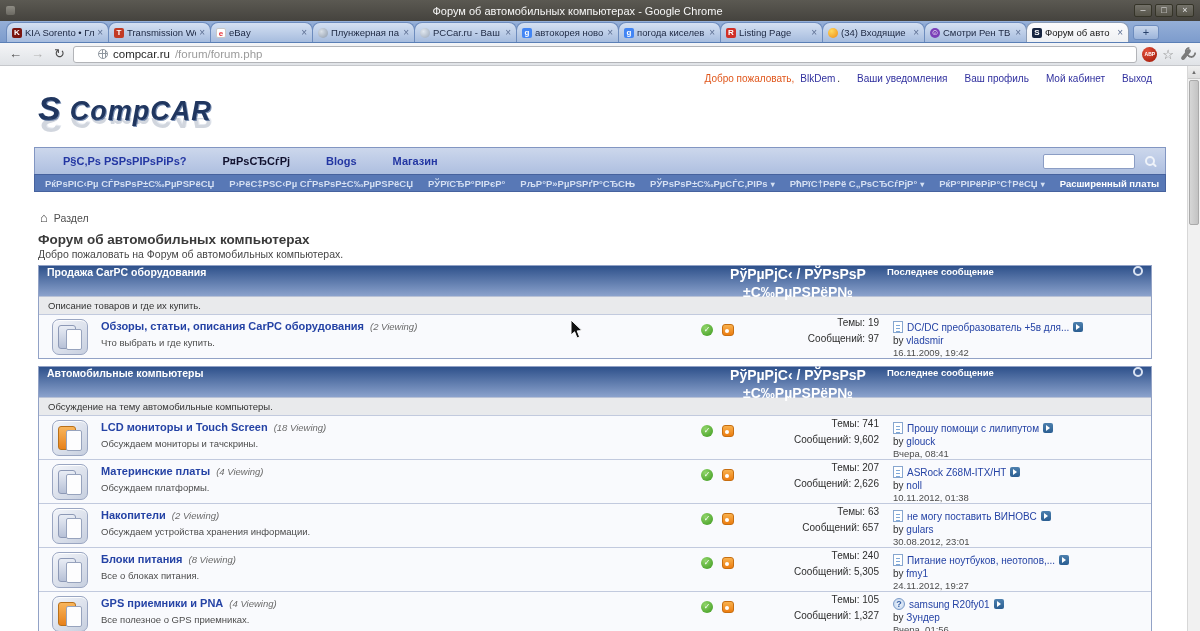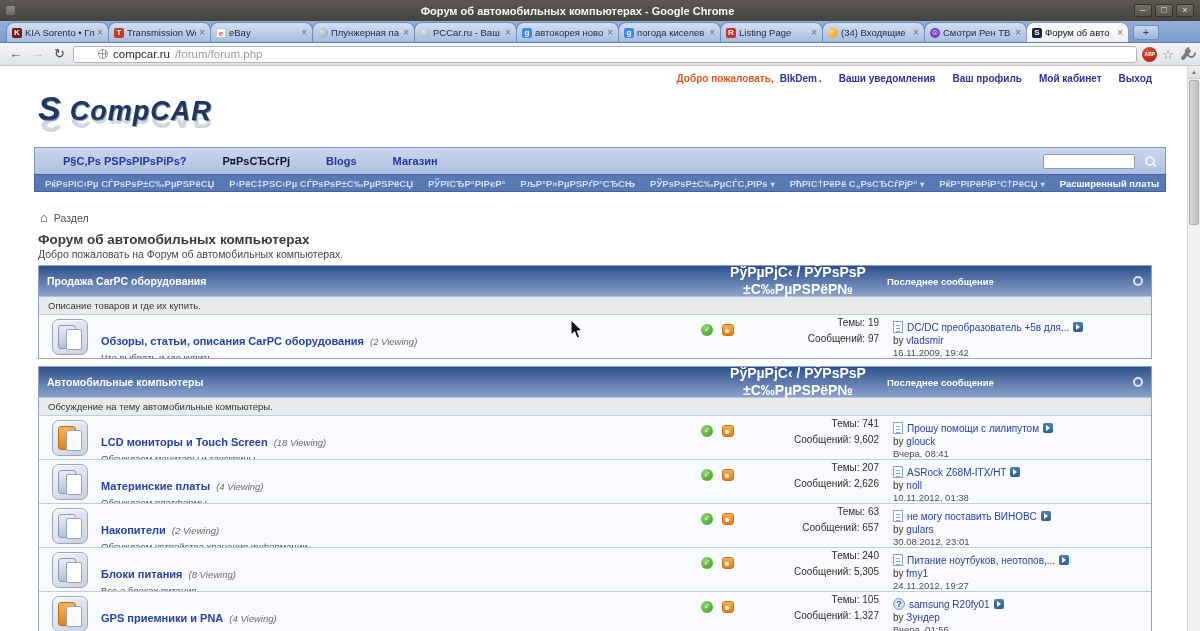--- a/index.html
+++ b/index.html
@@ -3,21 +3,21 @@
 <meta charset="utf-8">
 <style>
   * { margin:0; padding:0; box-sizing:border-box; }
   html,body { width:1200px; height:631px; overflow:hidden; font-family:"Liberation Sans",sans-serif; }
   a { text-decoration:none; cursor:pointer; }
   .screen { position:relative; width:1200px; height:631px; background:#fff; overflow:hidden; }
 
   
   .titlebar { height:21px; background:linear-gradient(#5b5952,#45433e); display:flex; align-items:center; padding:0 6px; }
   .tb-grip { width:9px; height:9px; border-radius:2px; background:linear-gradient(#8e8c84,#6b6962); margin-right:6px; }
-  .tb-title { flex:1; text-align:center; color:#f7f7f7; font-size:11px; font-weight:bold; white-space:nowrap; overflow:hidden; }
+  .tb-title { flex:1; text-align:center; color:#f7f7f7; font-size:11px; font-weight:normal; white-space:nowrap; overflow:hidden; }
   .tb-controls { display:flex; gap:3px; }
   .tb-btn { width:18px; height:13px; background:linear-gradient(#74726a,#565449); border:1px solid #353428; border-radius:2px; color:#e6e6e6; font-size:9px; line-height:11px; text-align:center; }
 
   
   .tabstrip { height:22px; background:linear-gradient(#95afd7,#7d9ccd); border-bottom:1px solid #5a7fb6; display:flex; align-items:flex-end; padding-left:6px; }
   .tab { width:103px; height:20px; margin-right:-1px; border:1px solid #6d8cbe; border-bottom:none; border-radius:8px 8px 0 0; background:linear-gradient(#d4e0f2,#a6bcde); display:flex; align-items:center; padding:0 5px; gap:3px; position:relative; }
   .tab.active { background:linear-gradient(#fcfcfd,#eef0f3); border-color:#8a9bb5; z-index:2; }
   .fav { width:10px; height:10px; border-radius:2px; font-size:8px; line-height:10px; text-align:center; font-weight:bold; flex:0 0 auto; overflow:hidden; }
   .tab-label { flex:1; font-size:9.5px; color:#1b2640; white-space:nowrap; overflow:hidden; }
   .tab.active .tab-label { color:#141414; }
@@ -38,21 +38,21 @@
   .star-icon { color:#858585; font-size:13px; line-height:15px; }
   .wrench-icon { width:4px; height:13px; background:#7b7b7b; border-radius:2px; transform:rotate(40deg); position:relative; margin:0 5px; }
   .wrench-icon::after { content:""; position:absolute; top:-3px; left:-2px; width:8px; height:6px; border-radius:50%; border:2px solid #7b7b7b; border-top-color:transparent; }
 
   
   .page { position:relative; height:565px; background:#fff; overflow:hidden; }
   .vscroll { position:absolute; top:0; right:0; width:13px; height:100%; background:#f1f1f1; border-left:1px solid #d7d7d7; z-index:30; }
   .vs-up { height:13px; background:linear-gradient(#efefef,#dedede); border-bottom:1px solid #c9c9c9; text-align:center; font-size:6px; color:#6e6e6e; line-height:12px; }
   .vs-thumb { position:absolute; top:14px; left:1px; right:1px; height:145px; background:linear-gradient(90deg,#d6d6d6,#c3c3c3); border:1px solid #aaa; border-radius:2px; }
 
-  .userbar { display:flex; justify-content:flex-end; align-items:center; gap:17px; padding:7px 48px 0 0; font-size:10px; font-weight:bold; }
+  .userbar { display:flex; justify-content:flex-end; align-items:center; gap:17px; padding:7px 48px 0 0; font-size:10px; font-weight:normal; }
   .welcome { color:#e0571c; }
   .uname-wrap { margin-left:-11px; }
   .uname { color:#30309e; }
   .udot { color:#333; margin-left:2px; }
   .ulink { color:#30309e; }
 
   .logo { margin:5px 0 0 38px; height:56px; position:relative; overflow:hidden; }
   .logo-line { font-style:italic; font-weight:bold; color:#20365f; text-shadow:1px 1px 0 #7d92b5; letter-spacing:1px; white-space:nowrap; }
   .logo-s { font-size:34px; margin-right:8px; }
   .logo-brand { font-size:27px; }
@@ -74,35 +74,35 @@
 
   .breadcrumb { margin:20px 0 0 40px; font-size:10.5px; color:#4f4f4f; display:flex; align-items:center; gap:6px; height:12px; }
   .home-icon { color:#3d3d3d; font-size:13px; line-height:12px; }
   .breadcrumb a { color:#4f4f4f; }
 
   .page-title { margin:8px 0 0 38px; font-size:13.5px; font-weight:bold; color:#3a3a3a; height:15px; }
   .page-subtitle { margin:1px 0 0 38px; font-size:10.5px; color:#474747; height:13px; }
 
   .cat { margin:4px 48px 0 38px; border:1px solid #92a2c6; }
   .cat + .cat { margin-top:7px; }
-  .cat-header { height:30px; background:linear-gradient(#2e518b,#8ba2cc); display:flex; align-items:center; color:#fff; padding:0 8px; }
+  .cat-header { height:30px; background:linear-gradient(#2e518b,#8ba2cc); display:flex; align-items:flex-start; color:#fff; padding:0 8px; }
   .cat-title { font-size:10.5px; font-weight:bold; flex:1; }
   .col-topics { width:150px; text-align:center; font-size:14px; font-weight:bold; line-height:1.25; word-break:break-all; }
   .col-last { width:236px; font-size:9.5px; font-weight:bold; padding-left:14px; }
   .col-collapse { width:34px; display:flex; justify-content:flex-end; align-items:center; }
   .collapse-icon { width:10px; height:10px; border:2px solid #dbe4f3; border-radius:50%; }
   .cat-desc { height:18px; background:#e9eaec; font-size:9.5px; color:#333; line-height:18px; padding-left:9px; border-top:1px solid #b9c2d6; }
 
   .frow { display:flex; height:44px; border-top:1px solid #c2cade; background:#f9fafd; }
   .ficell { width:62px; display:flex; align-items:center; justify-content:center; }
   .ficon { width:36px; height:36px; border-radius:7px; border:1px solid #9aa6c2; background:linear-gradient(140deg,#f3f5fa,#c7cfdf); position:relative; box-shadow:inset 0 1px 0 rgba(255,255,255,.9); }
   .ficon::before { content:""; position:absolute; left:5px; top:5px; width:16px; height:22px; border-radius:3px; border:1px solid #8d99b6; background:linear-gradient(#e9edf5,#b7c1d7); }
   .ficon[data-variant="orange"]::before { background:linear-gradient(#f8b55c,#e7811b); border-color:#b97019; }
   .ficon::after { content:""; position:absolute; right:5px; bottom:4px; width:14px; height:19px; background:#fdfdfe; border:1px solid #97a3bd; border-radius:2px; }
-  .fmain { flex:1; padding-top:16px; overflow:hidden; }
+  .fmain { flex:1; padding-top:1px; overflow:hidden; }
   .ftitle { font-size:11px; font-weight:bold; color:#2543a5; }
   .fviewing { font-size:9.5px; font-style:italic; color:#6b6b6b; margin-left:6px; }
   .fdesc { font-size:9.5px; color:#4c4c4c; margin-top:3px; }
   .fstatus { width:46px; display:flex; align-items:flex-start; padding-top:9px; gap:9px; }
   .ok-icon { width:12px; height:12px; border-radius:50%; background:radial-gradient(circle at 35% 30%,#90d569,#3c981d); color:#fff; font-size:8px; line-height:12px; text-align:center; flex:0 0 auto; }
   .ok-icon::after { content:"✓"; }
   .rss-icon { width:12px; height:12px; border-radius:3px; background:linear-gradient(#f9b14d,#ec7d11); border:1px solid #c76e10; position:relative; flex:0 0 auto; }
   .rss-icon::after { content:""; position:absolute; left:2px; bottom:2px; width:4px; height:4px; background:#fff; border-radius:50%; }
   .fstats { width:132px; text-align:right; font-size:10px; color:#2e2e2e; line-height:1.55; }
   .flast { width:272px; padding:6px 0 0 14px; font-size:10px; overflow:hidden; }

